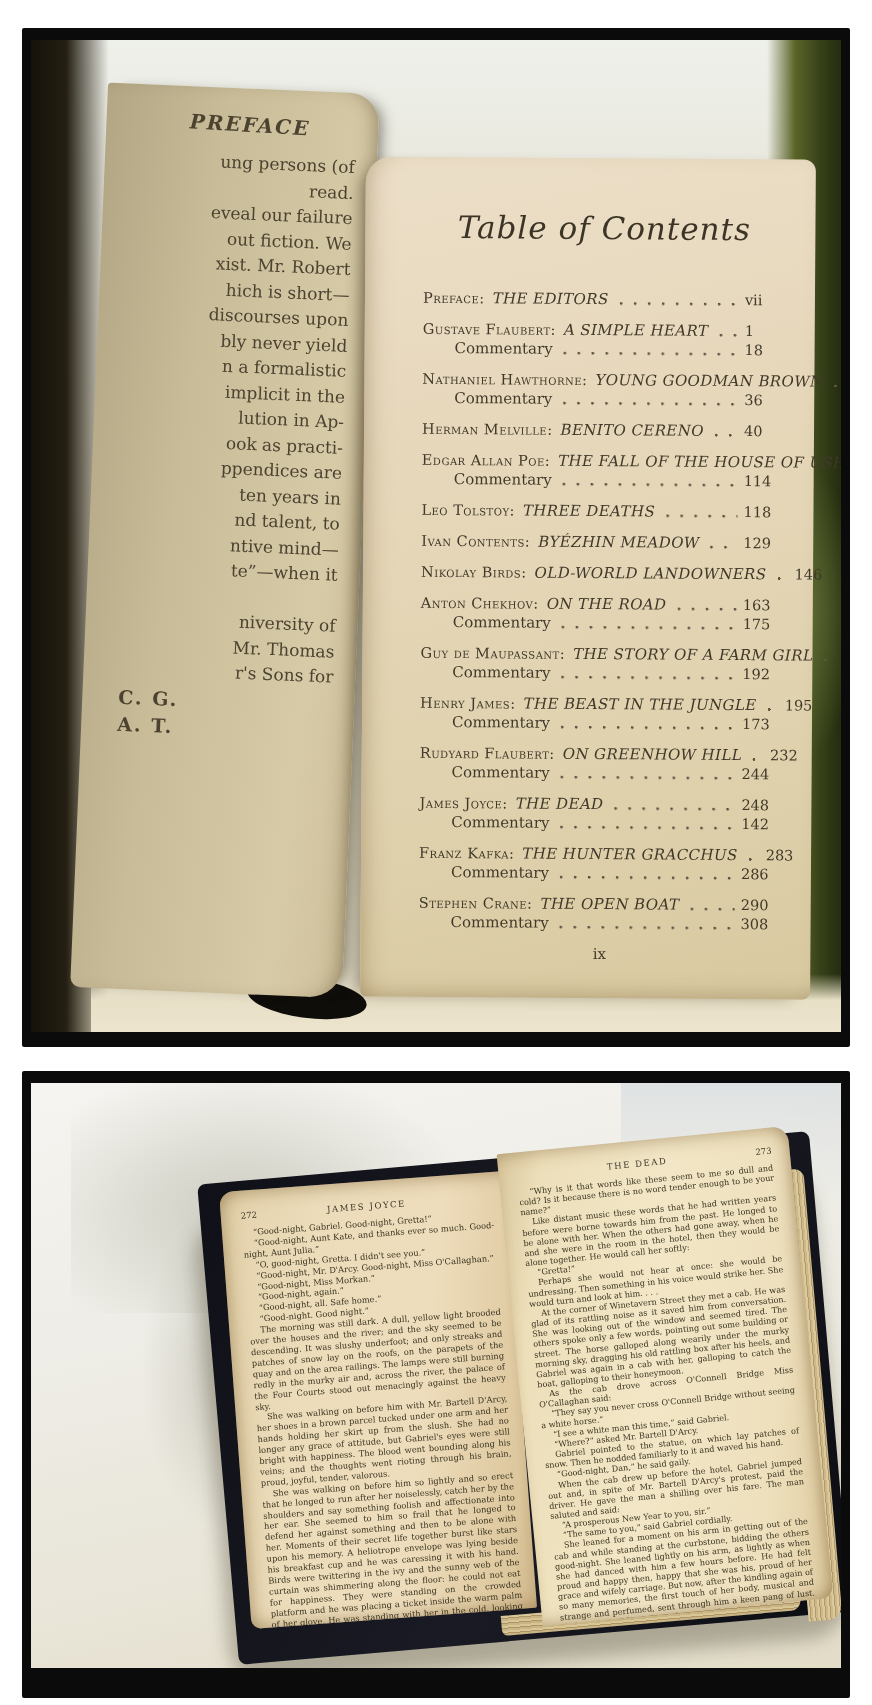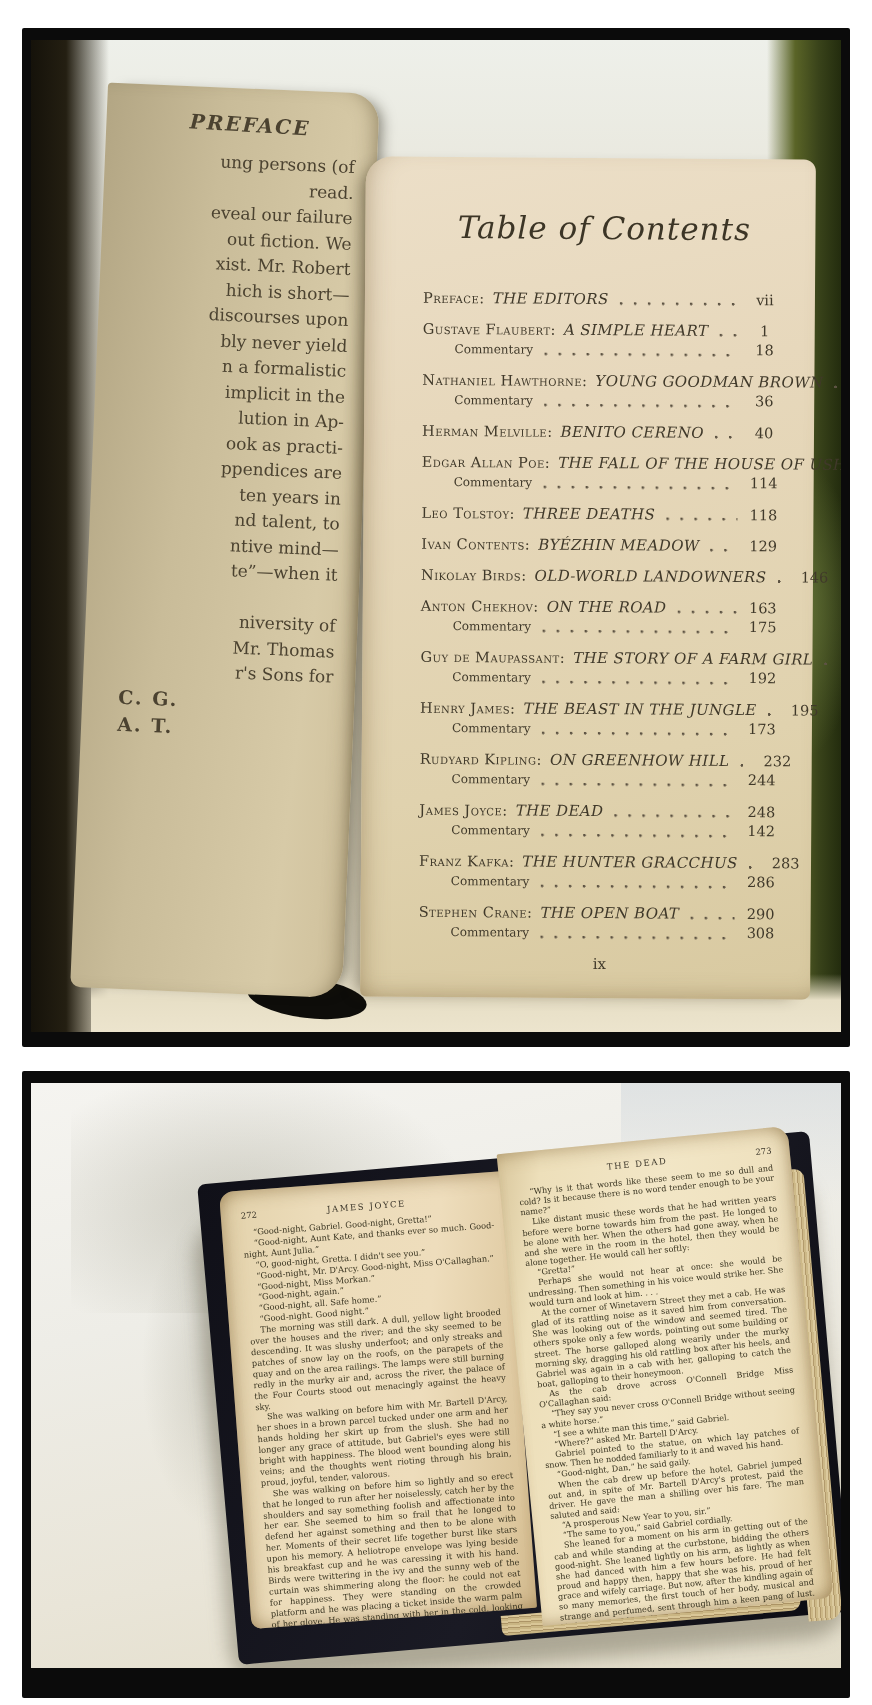--- a/index.html
+++ b/index.html
@@ -47,25 +47,25 @@
     box-shadow:-12px 4px 16px -8px rgba(40,30,10,.45),
       inset 18px 0 26px -16px rgba(120,95,55,.4), inset 0 -16px 22px -14px rgba(120,95,55,.35);
     padding:52px 30px 0 58px; color:#40392a; }
   .toc-title { font-style:italic; font-weight:normal; font-size:31px; letter-spacing:1px;
     text-align:center; margin-bottom:44px; color:#3c3526; }
   .toc-entry { margin-bottom:12px; }
   .toc-line { display:flex; align-items:baseline; line-height:19px; }
   .toc-line.toc-commentary { padding-left:32px; }
   .toc-author { font-variant:small-caps; font-size:14.5px; letter-spacing:.5px; white-space:nowrap; }
   .toc-title-text { font-style:italic; font-size:15px; letter-spacing:.4px; margin-left:8px; white-space:nowrap; }
-  .toc-comm { font-size:12px; }
+  .toc-comm { font-size:15px; }
   .dots { flex:1; align-self:flex-end; height:5px; margin:0 6px 3px 10px; min-width:12px;
     background-image:radial-gradient(circle at 2.2px 2.2px,#5d5343 1.2px,rgba(0,0,0,0) 1.6px);
     background-size:14px 5px; background-repeat:repeat-x; }
-  .toc-num { flex:none; width:40px; text-align:center; font-size:14.5px; }
+  .toc-num { flex:none; width:40px; text-align:left; font-size:14.5px; }
   .toc-folio { text-align:center; font-size:15px; margin-top:10px; }
 
   
   .p2-wrinkle1 { position:absolute; left:40px; top:-30px; width:420px; height:260px;
     background:radial-gradient(ellipse at 40% 60%,rgba(150,148,128,.38) 0%,rgba(150,148,128,0) 65%); }
   .p2-wrinkle2 { position:absolute; left:110px; top:120px; width:160px; height:330px;
     background:radial-gradient(ellipse at center,rgba(140,138,118,.30) 0%,rgba(140,138,118,0) 70%); }
   .p2-wrinkle3 { position:absolute; right:0px; top:0px; width:220px; height:120px;
     background:linear-gradient(180deg,rgba(205,212,218,.5) 0%,rgba(205,212,218,0) 100%); }
   .book-shadow { position:absolute; left:180px; top:110px; width:620px; height:470px;
@@ -306,21 +306,21 @@
               </div>
               <div class="toc-line toc-commentary">
                 <span class="toc-comm">Commentary</span>
                 <span class="dots"></span>
                 <span class="toc-num">173</span>
               </div>
             </div>
 
             <div class="toc-entry">
               <div class="toc-line">
-                <span class="toc-author">Rudyard Kipling:</span>
+                <span class="toc-author">Rudyard Flaubert:</span>
                 <span class="toc-title-text">ON GREENHOW HILL</span>
                 <span class="dots"></span>
                 <span class="toc-num">232</span>
               </div>
               <div class="toc-line toc-commentary">
                 <span class="toc-comm">Commentary</span>
                 <span class="dots"></span>
                 <span class="toc-num">244</span>
               </div>
             </div>

